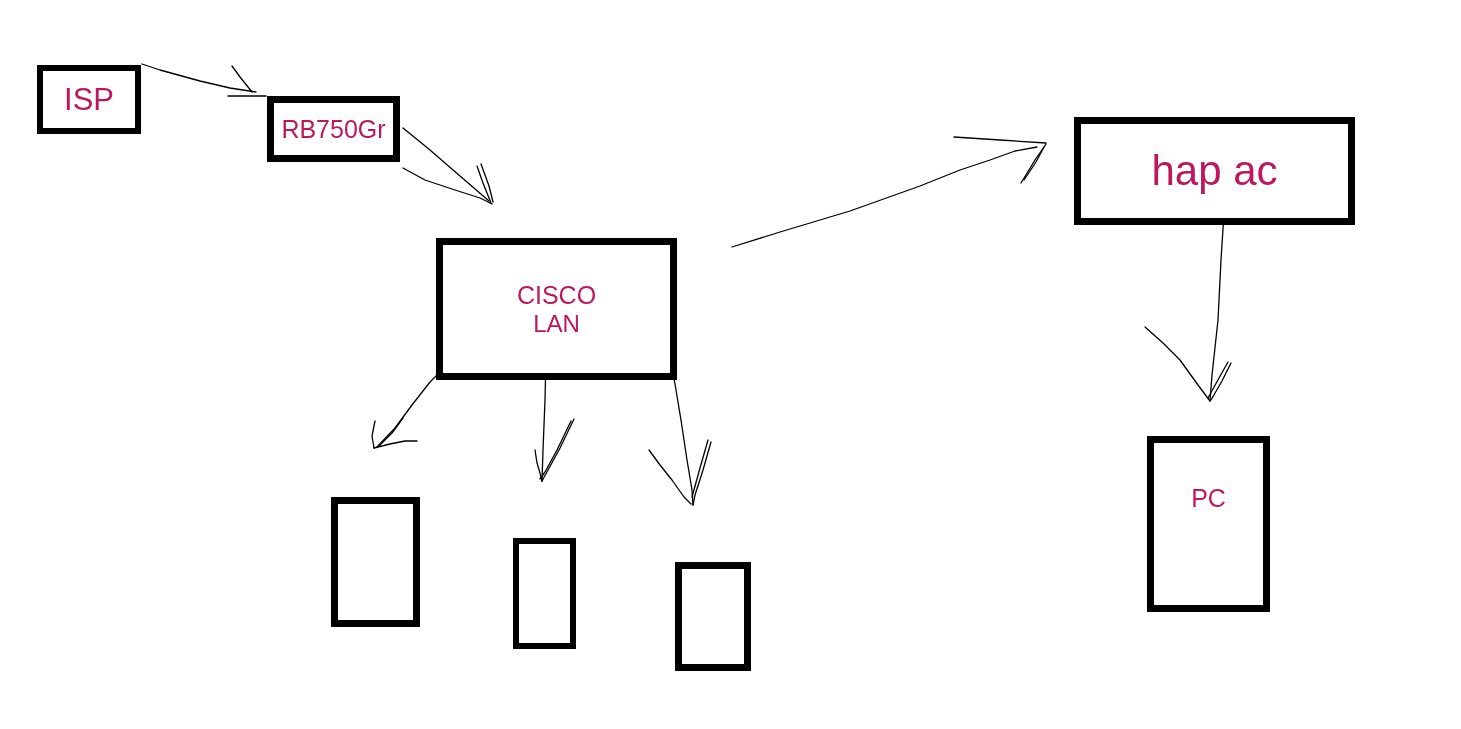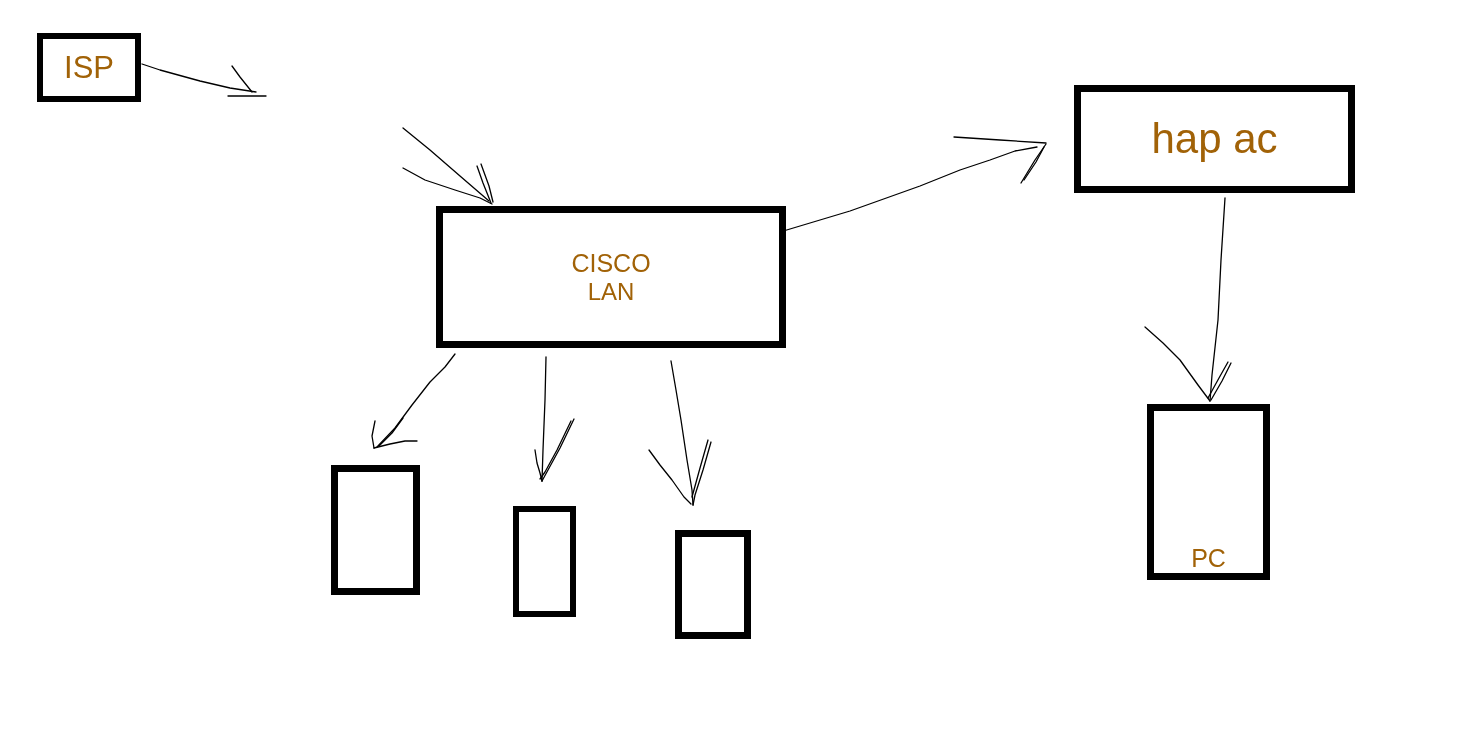--- a/index.html
+++ b/index.html
@@ -19,56 +19,57 @@
     position: absolute;
     left: 0;
     top: 0;
     width: 1461px;
     height: 729px;
     pointer-events: none;
   }
   .node {
     position: absolute;
     background: #ffffff;
-    color: #a16207;
+    color: #be185d;
     display: flex;
     align-items: center;
     justify-content: center;
     box-sizing: border-box;
+    margin-top: 32px;
   }
   .node-isp {
     left: 37px; top: 33px; width: 104px; height: 69px;
     border: 6px solid #000000;
     font-size: 31px;
   }
   .node-rb750gr {
     left: 267px; top: 64px; width: 133px; height: 66px;
     border: 7px solid #000000;
     font-size: 25px;
   }
   .node-cisco {
-    left: 436px; top: 206px; width: 350px; height: 142px;
+    left: 436px; top: 206px; width: 241px; height: 142px;
     border: 7px solid #000000;
     flex-direction: column;
     justify-content: center;
     gap: 4px;
   }
   .node-cisco .main-label { font-size: 25px; line-height: 1; }
   .node-cisco .sub-label  { font-size: 24px; line-height: 1; }
   .node-hap-ac {
     left: 1074px; top: 85px; width: 281px; height: 108px;
     border: 7px solid #000000;
     font-size: 42px;
     justify-content: center;
   }
   .node-pc {
     left: 1147px; top: 404px; width: 123px; height: 176px;
     border: 7px solid #000000;
-    align-items: flex-end;
-    padding-top: 16px;
+    align-items: flex-start;
+    padding-top: 41px;
     font-size: 25px;
   }
   .node-client-1 {
     left: 331px; top: 465px; width: 89px; height: 130px;
     border: 7px solid #000000;
   }
   .node-client-2 {
     left: 513px; top: 506px; width: 63px; height: 111px;
     border: 6px solid #000000;
   }
@@ -137,20 +138,23 @@
       <polyline class="edge" points="649,450 660,465 672,480 684,497 691,504"></polyline>
       <polyline class="edge" points="711,442 703,470 695,495 693,505"></polyline>
       <polyline class="edge" points="708,440 700,468 692,497"></polyline>
     </g>
   </svg>
 
   <div class="node node-isp">
     <span>ISP</span>
   </div>
 
+  <div class="node node-rb750gr">
+    <span>RB750Gr</span>
+  </div>
 
   <div class="node node-cisco">
     <span class="main-label">CISCO</span>
     <span class="sub-label">LAN</span>
   </div>
 
   <div class="node node-hap-ac">
     <span>hap ac</span>
   </div>
 

